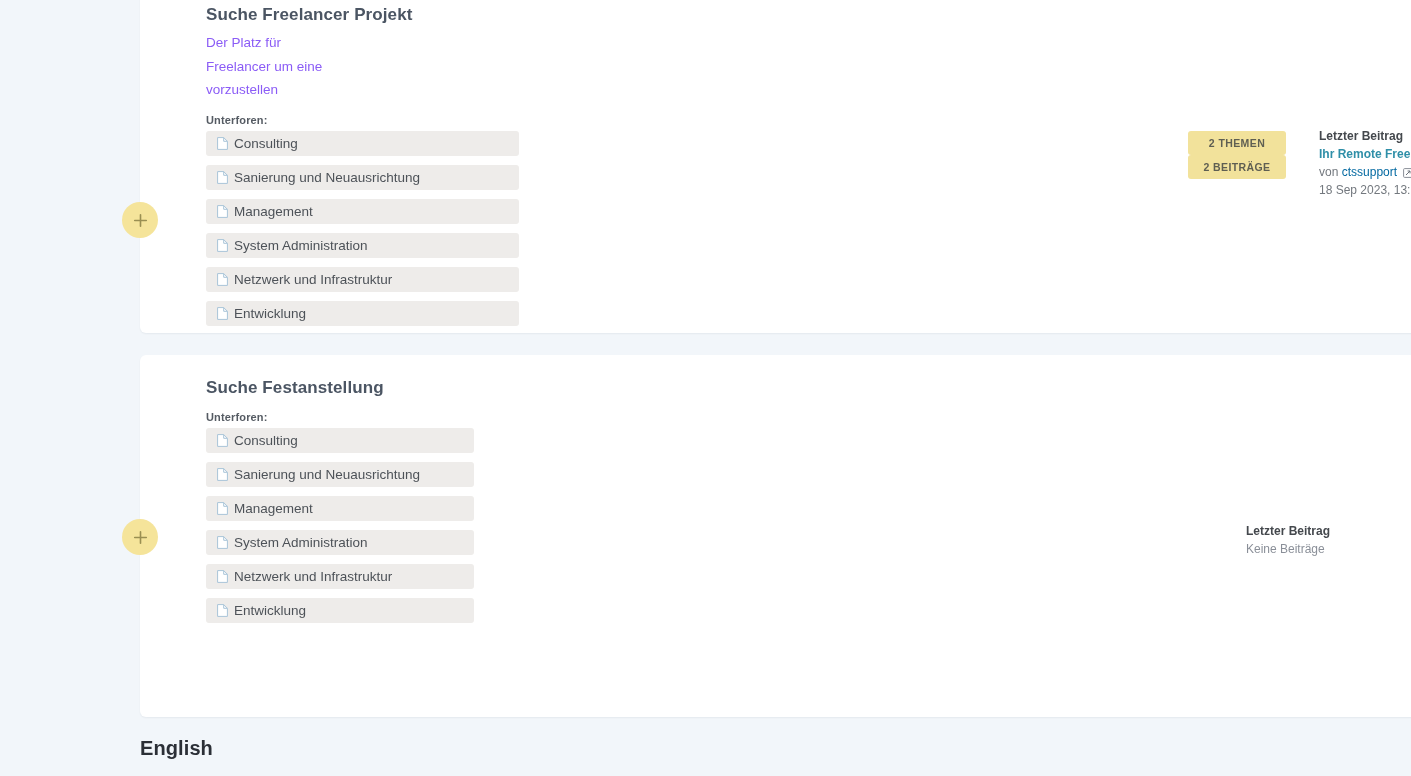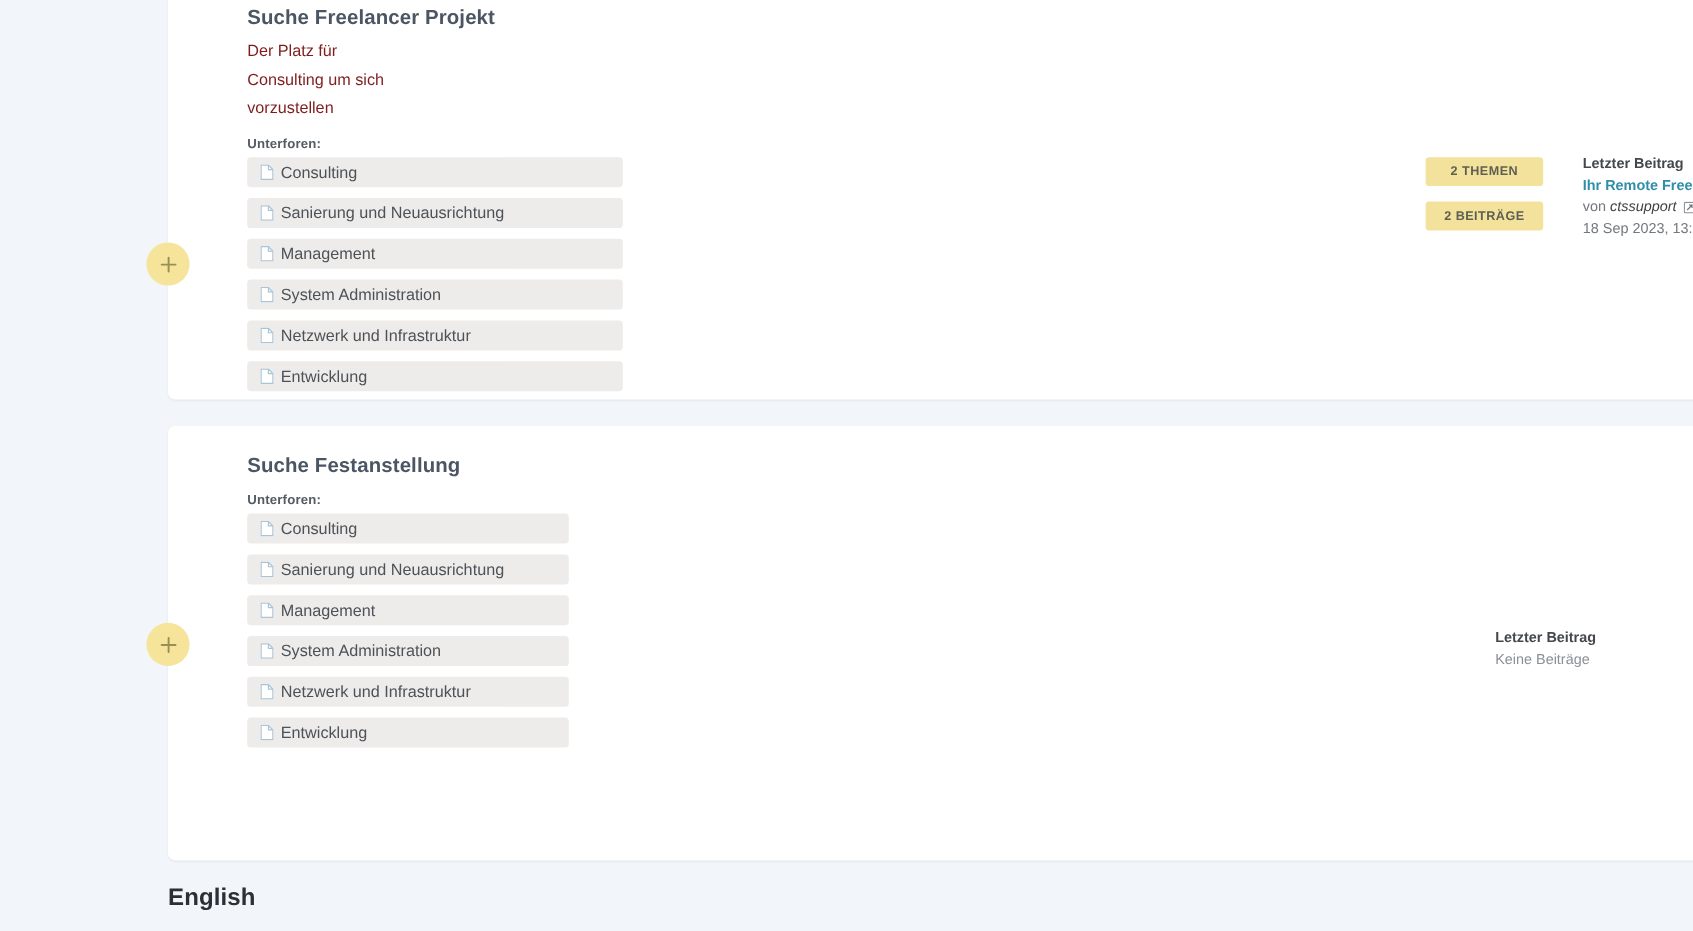--- a/index.html
+++ b/index.html
@@ -66,21 +66,21 @@
   .forum-title {
     font-size: 17px;
     font-weight: bold;
     color: #4b5563;
     letter-spacing: .1px;
     margin: 0;
     line-height: 22px;
   }
   .forum-desc {
     font-size: 13.5px;
-    color: #7f1d1d;
+    color: #8b5cf6;
     line-height: 23.5px;
     margin: 5px 0 0 0;
     max-width: 160px;
   }
   .forum-desc div { white-space: nowrap; }
 
   .subforum-label {
     font-size: 11px;
     font-weight: bold;
     color: #555b63;
@@ -135,21 +135,20 @@
     display: block;
     background: #f2e29b;
     color: #5f5f52;
     font-size: 10.5px;
     font-weight: bold;
     letter-spacing: .4px;
     height: 24px;
     line-height: 24px;
     border-radius: 3px;
     text-align: center;
-    margin-bottom: 13px;
     white-space: nowrap;
   }
 
   
   .lastpost {
     position: absolute;
     width: 230px;
   }
   .card-1 .lastpost { left: 1179px; top: 171px; }
   .card-2 .lastpost { left: 1106px; top: 167px; }
@@ -171,24 +170,23 @@
     text-decoration: none;
     cursor: pointer;
   }
   .lastpost-author {
     font-size: 12px;
     color: #73787e;
     line-height: 18px;
     white-space: nowrap;
   }
   .lastpost-author a {
-    color: #404040;
+    color: #0369a1;
     text-decoration: none;
     cursor: pointer;
-    font-style: italic;
   }
   .ext-icon {
     display: inline-block;
     vertical-align: -2px;
     margin-left: 3px;
     width: 10px;
     height: 10px;
   }
   .lastpost-date {
     font-size: 12px;
@@ -225,21 +223,21 @@
       <svg viewBox="0 0 20 20" width="17" height="17" aria-hidden="true">
         <path d="M10 3.2 L10 16.8 M3.2 10 L16.8 10" stroke="#9a8f52" stroke-width="1.9" stroke-linecap="round"></path>
       </svg>
     </div>
 
     <div class="forum-body">
       <h2 class="forum-title" style="margin-top:48px;">Suche Freelancer Projekt</h2>
 
       <div class="forum-desc">
         <div>Der Platz für</div>
-        <div>Consulting um sich</div>
+        <div>Freelancer um eine</div>
         <div>vorzustellen</div>
       </div>
 
       <div class="subforum-label">Unterforen:</div>
 
       <ul class="subforum-list">
         <li class="subforum-item">
           <svg class="doc-icon" viewBox="0 0 11 13" aria-hidden="true">
             <path d="M0.6 0.6 H6.7 L10.4 4.3 V12.4 H0.6 Z" fill="#ffffff" stroke="#a8c4d8" stroke-width="1"></path>
             <path d="M6.7 0.6 V4.3 H10.4" fill="none" stroke="#a8c4d8" stroke-width="1"></path>

